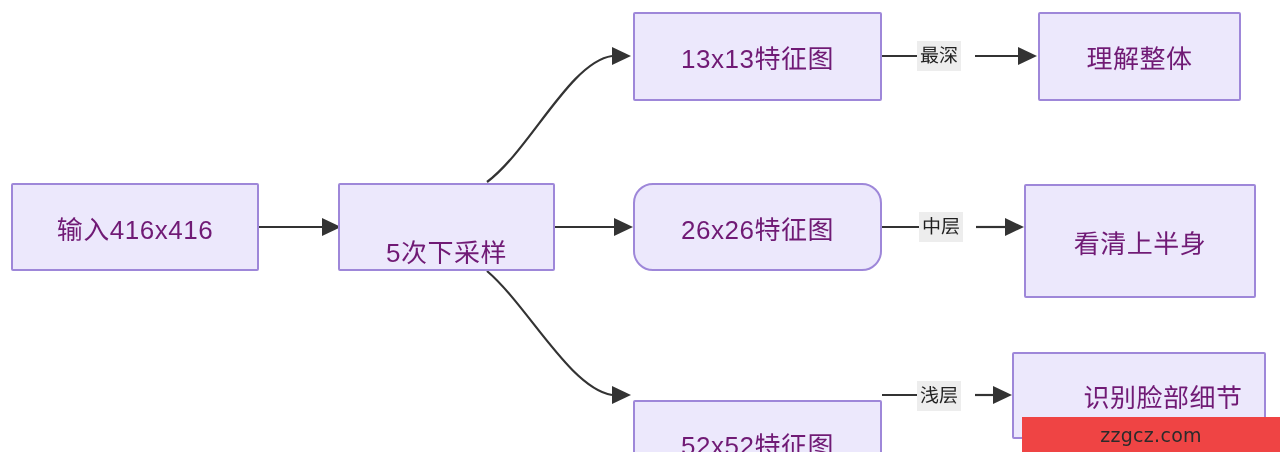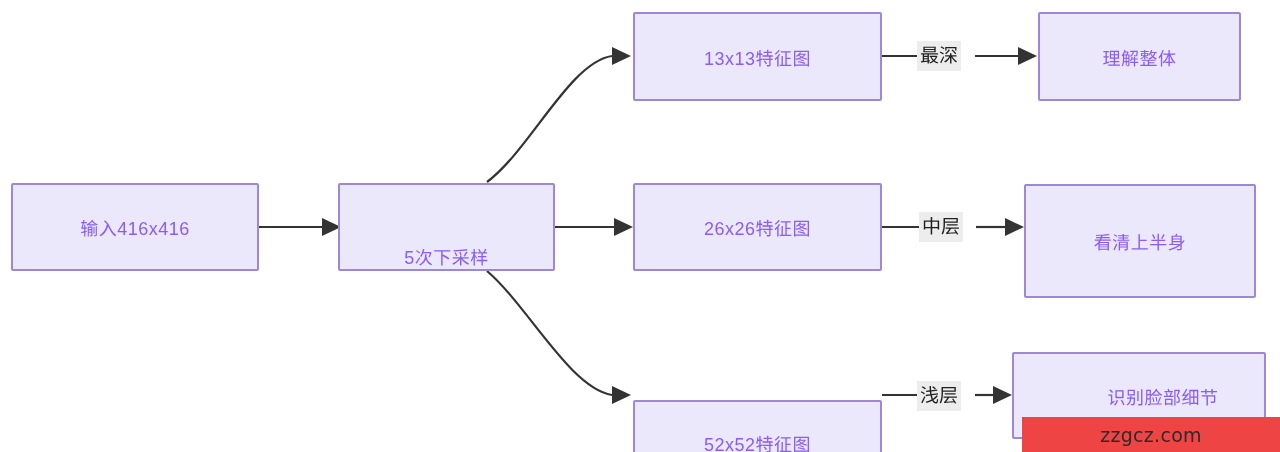--- a/index.html
+++ b/index.html
@@ -21,34 +21,34 @@
   
   .node {
     position: absolute;
     box-sizing: border-box;
     background: #ece8fc;
     border: 2px solid #9e87d9;
     border-radius: 2px;
     display: flex;
     align-items: center;
     justify-content: center;
-    color: #8b5cf6;
-    font-size: 18px;
+    color: #701a75;
+    font-size: 26px;
     letter-spacing: 0.5px;
     white-space: nowrap;
     z-index: 3;
   }
   .node-label {
     pointer-events: none;
   }
   
   #node-input        { left: 11px;   top: 183px; width: 248px; height: 88px; }
   #node-downsample   { left: 338px;  top: 183px; width: 217px; height: 88px; align-items: flex-end; }
   #node-fm13         { left: 633px;  top: 12px;  width: 249px; height: 89px; }
-  #node-fm26         { left: 633px;  top: 183px; width: 249px; height: 88px; }
+  #node-fm26         { left: 633px;  top: 183px; width: 249px; height: 88px; border-radius: 20px; }
   #node-fm52         { left: 633px;  top: 352px; width: 249px; height: 86px; margin-top: 48px; }
   #node-whole        { left: 1038px; top: 12px;  width: 203px; height: 89px; }
   #node-upperbody    { left: 1024px; top: 184px; width: 232px; height: 114px; }
   #node-facedetail   { left: 1012px; top: 352px; width: 254px; height: 87px; padding-left: 48px; }
 
   
   #edges {
     position: absolute;
     left: 0;
     top: 0;

